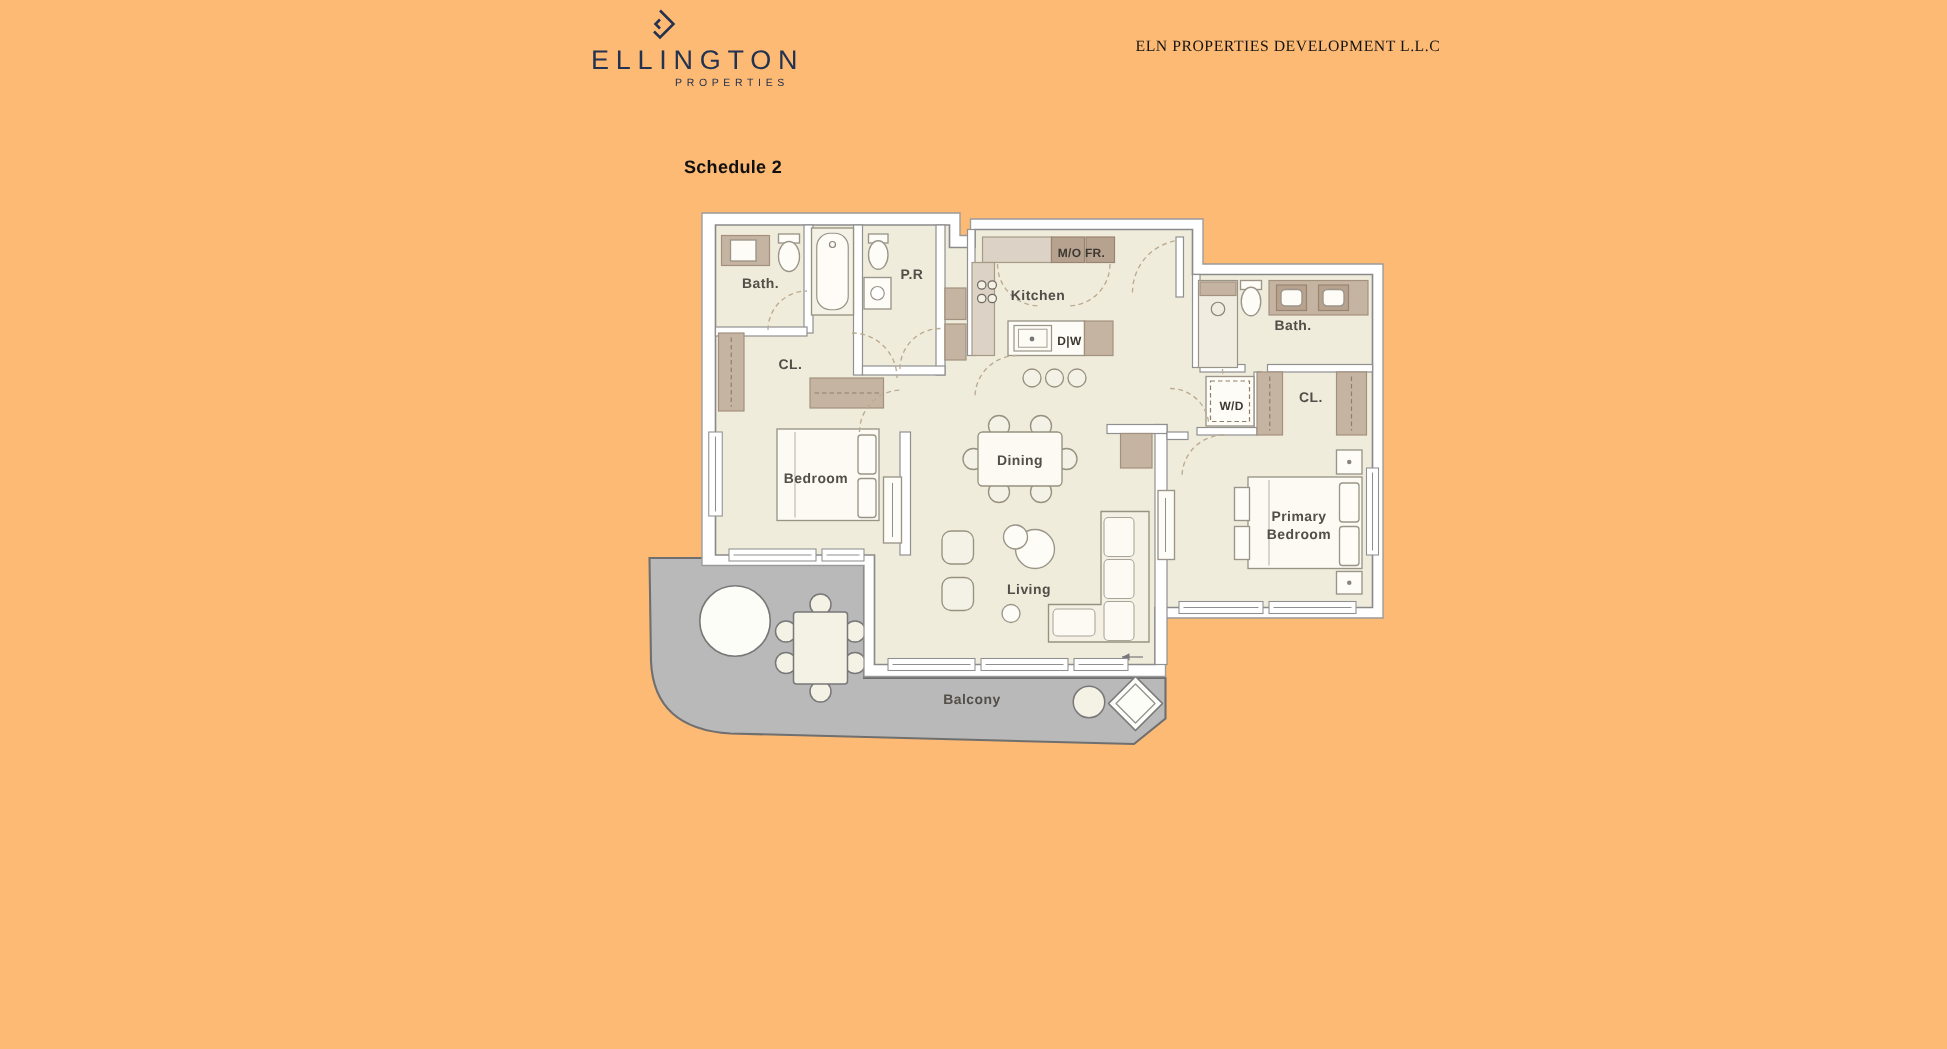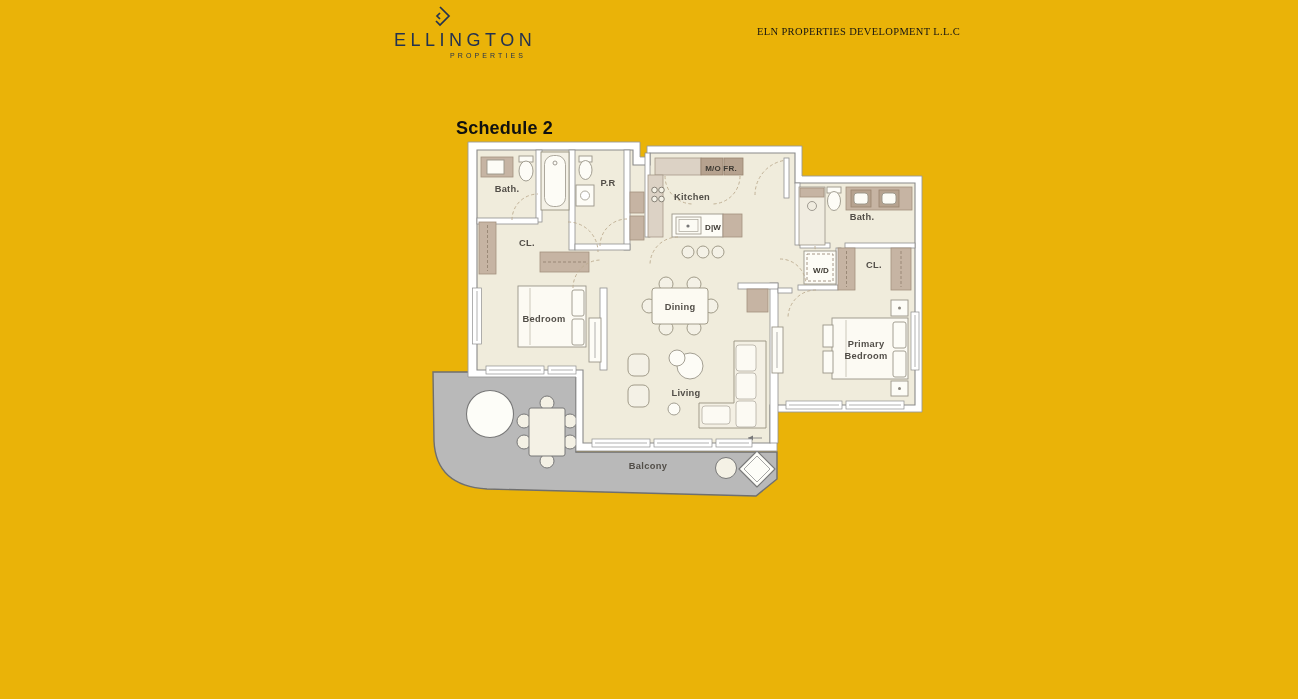--- a/index.html
+++ b/index.html
@@ -1,27 +1,27 @@
 <!DOCTYPE html>
 <html style="--floor: #f0ecdc; --wall: #8a8a8a; --cabinet: #c6b4a3; --cabinet_dark: #b6a28f; --balcony: #b9b9b9; --navy: #233250;"><head>
 <meta charset="utf-8">
 <style>
   html,body{margin:0;padding:0;background:#ffffff;}
-  .page{position:relative;width:1298px;height:699px;background:#eab308;overflow:hidden;
+  .page{position:relative;width:1298px;height:699px;background:#fdba74;overflow:hidden;
         font-family:"Liberation Sans",sans-serif;}
   
   .logo{position:absolute;left:394px;top:6px;width:140px;}
   .logo-icon{position:absolute;left:34px;top:0px;}
   .logo-name{position:absolute;left:0px;top:24px;font-size:18px;font-weight:400;
              letter-spacing:4.5px;color:var(--navy,#233250);white-space:nowrap;}
   .logo-sub{position:absolute;left:56px;top:46px;font-size:7px;font-weight:400;
             letter-spacing:3.1px;color:var(--navy,#233250);white-space:nowrap;}
   .company{position:absolute;left:757px;top:26px;font-family:"Liberation Serif",serif;
            font-weight:normal;font-size:10.5px;letter-spacing:0.35px;color:#141414;}
-  .schedule-title{position:absolute;left:456px;top:118px;font-size:18px;font-weight:bold;
+  .schedule-title{position:absolute;left:456px;top:104px;font-size:12px;font-weight:bold;
                   color:#101010;letter-spacing:0.2px;}
   
   .plan{position:absolute;left:425px;top:135px;}
   .outer{fill:#ffffff;stroke:#9a9a9a;stroke-width:0.9;}
   .floor{fill:var(--floor,#f0ecdc);stroke:var(--wall,#8a8a8a);stroke-width:1.1;}
   .iwall{fill:#ffffff;stroke:#909090;stroke-width:0.8;}
   .tan{fill:var(--cabinet,#c6b4a3);stroke:#a3917e;stroke-width:0.8;}
   .tand{fill:var(--cabinet_dark,#b6a28f);stroke:#99846f;stroke-width:0.8;}
   .lcab{fill:#dcd2c5;stroke:#a79a89;stroke-width:0.8;}
   .furn{fill:#f4f1e6;stroke:#97927f;stroke-width:0.9;}

